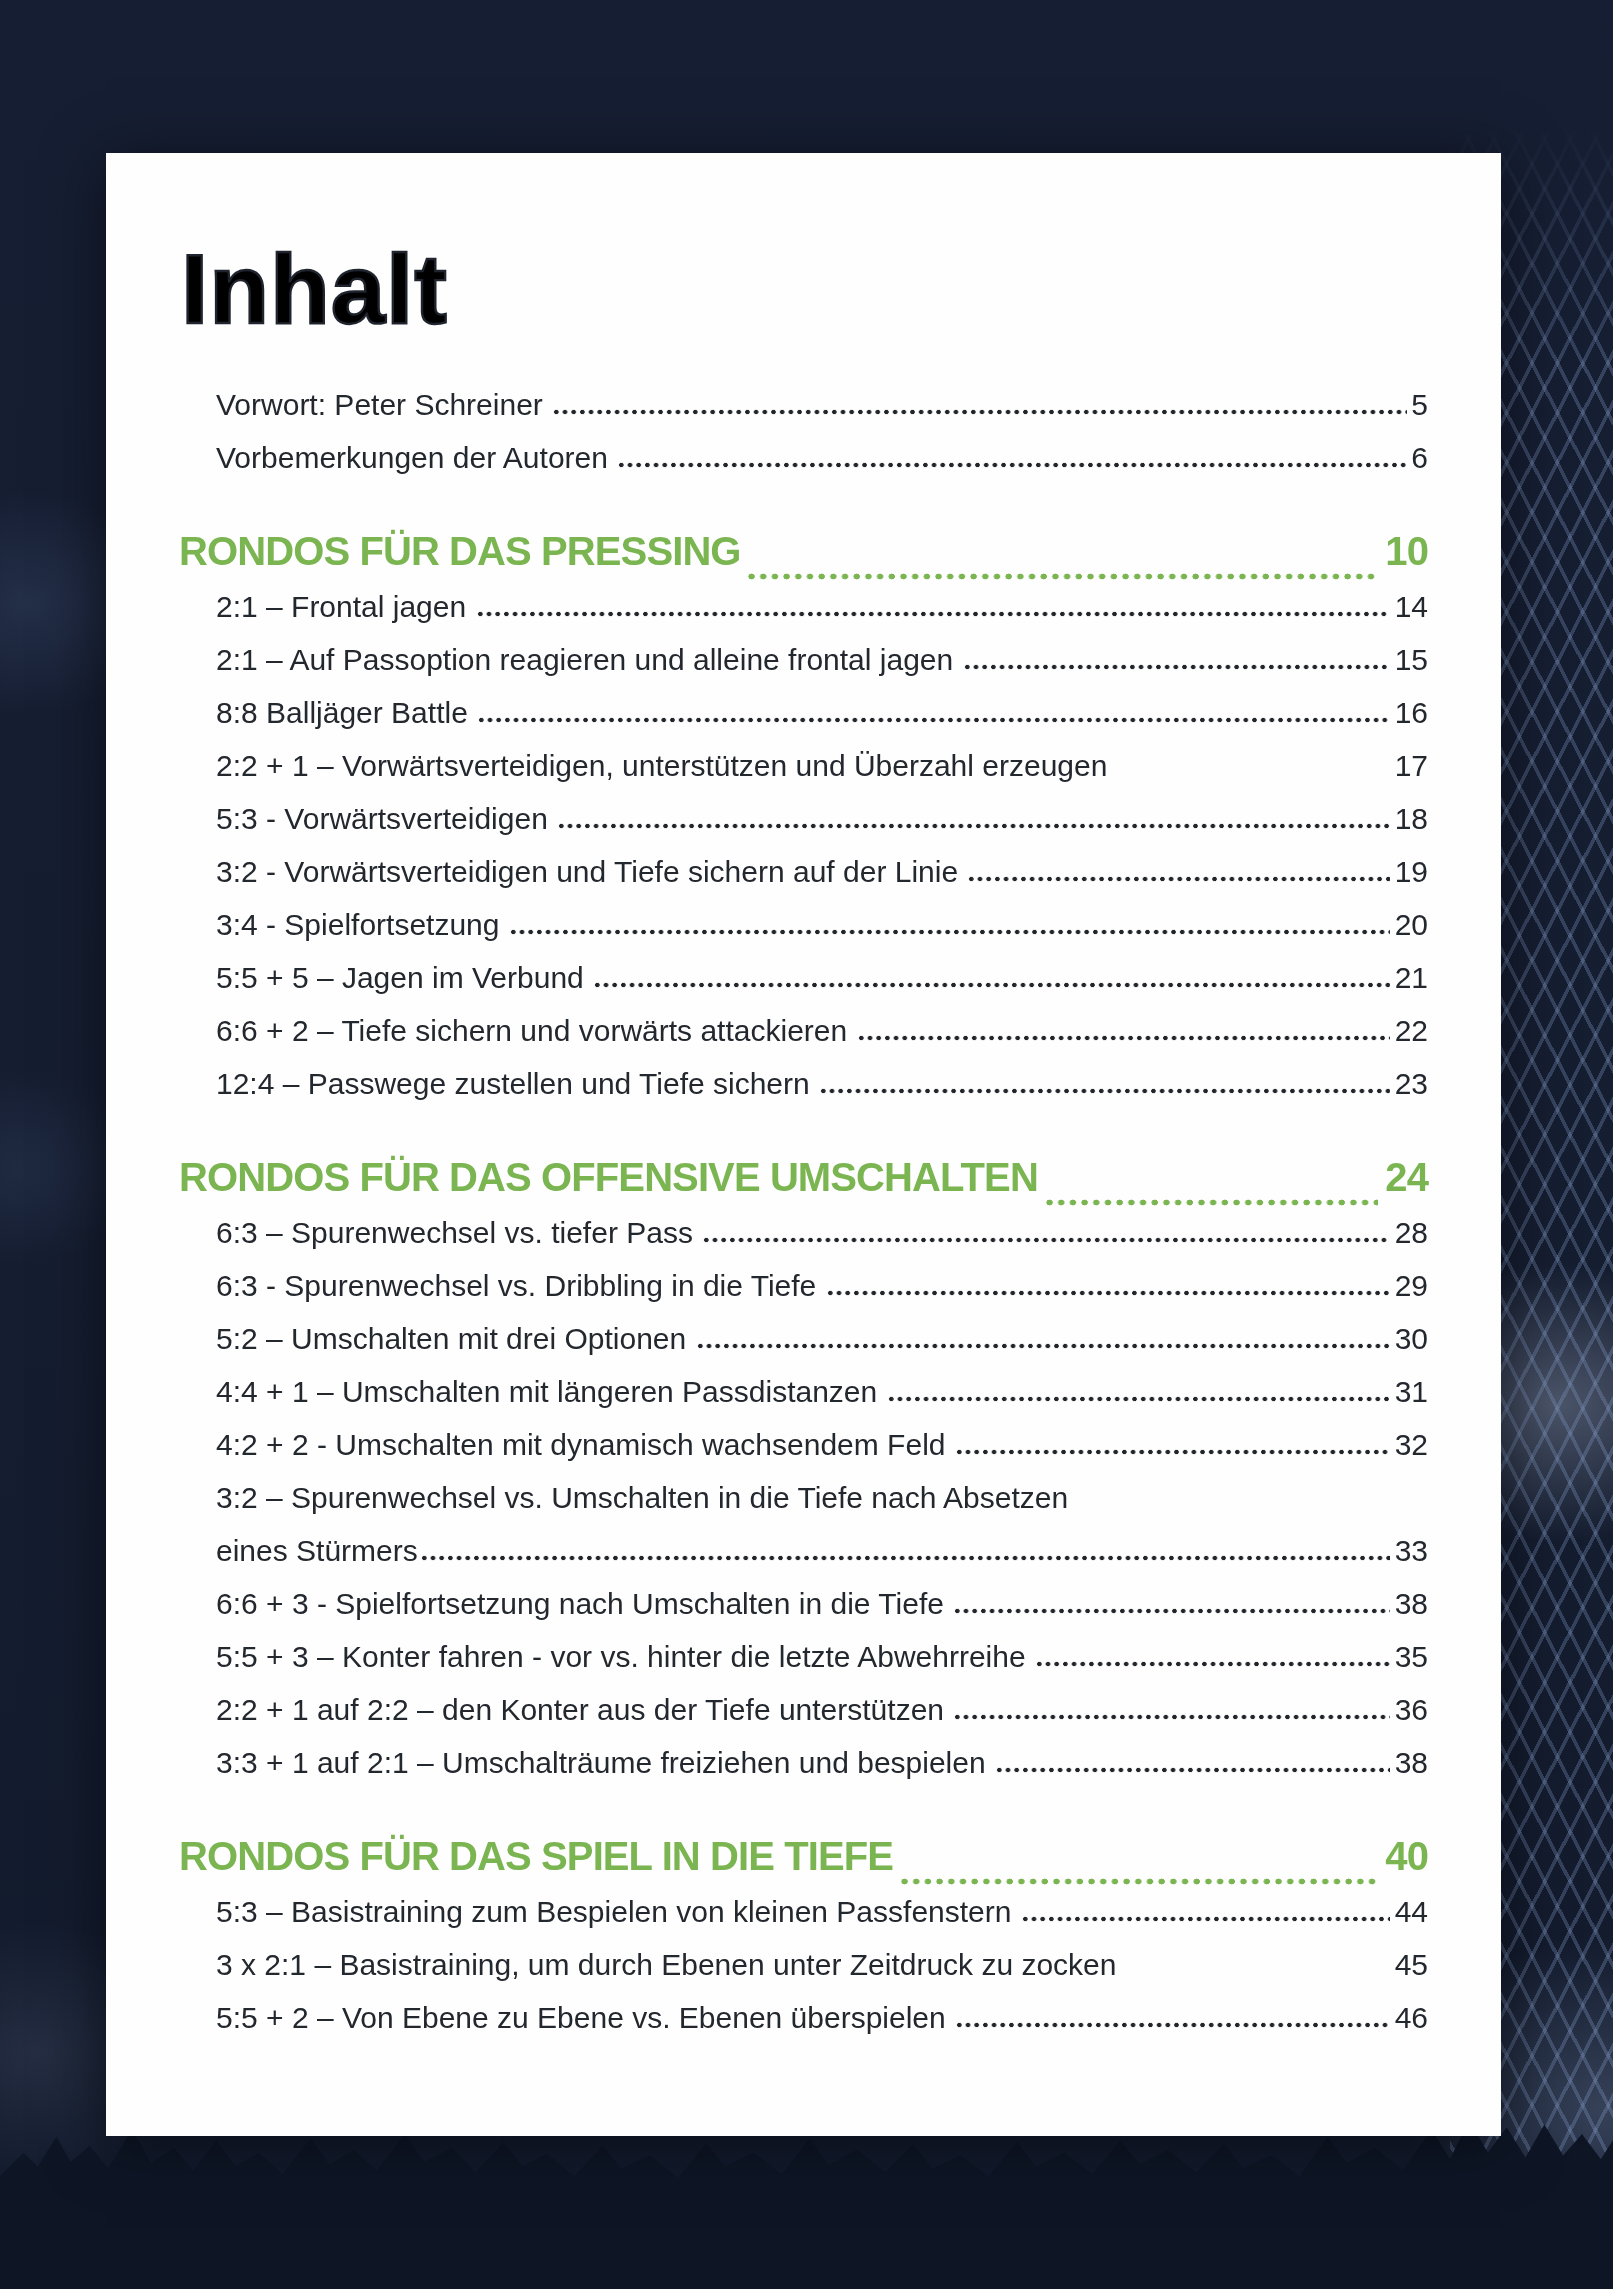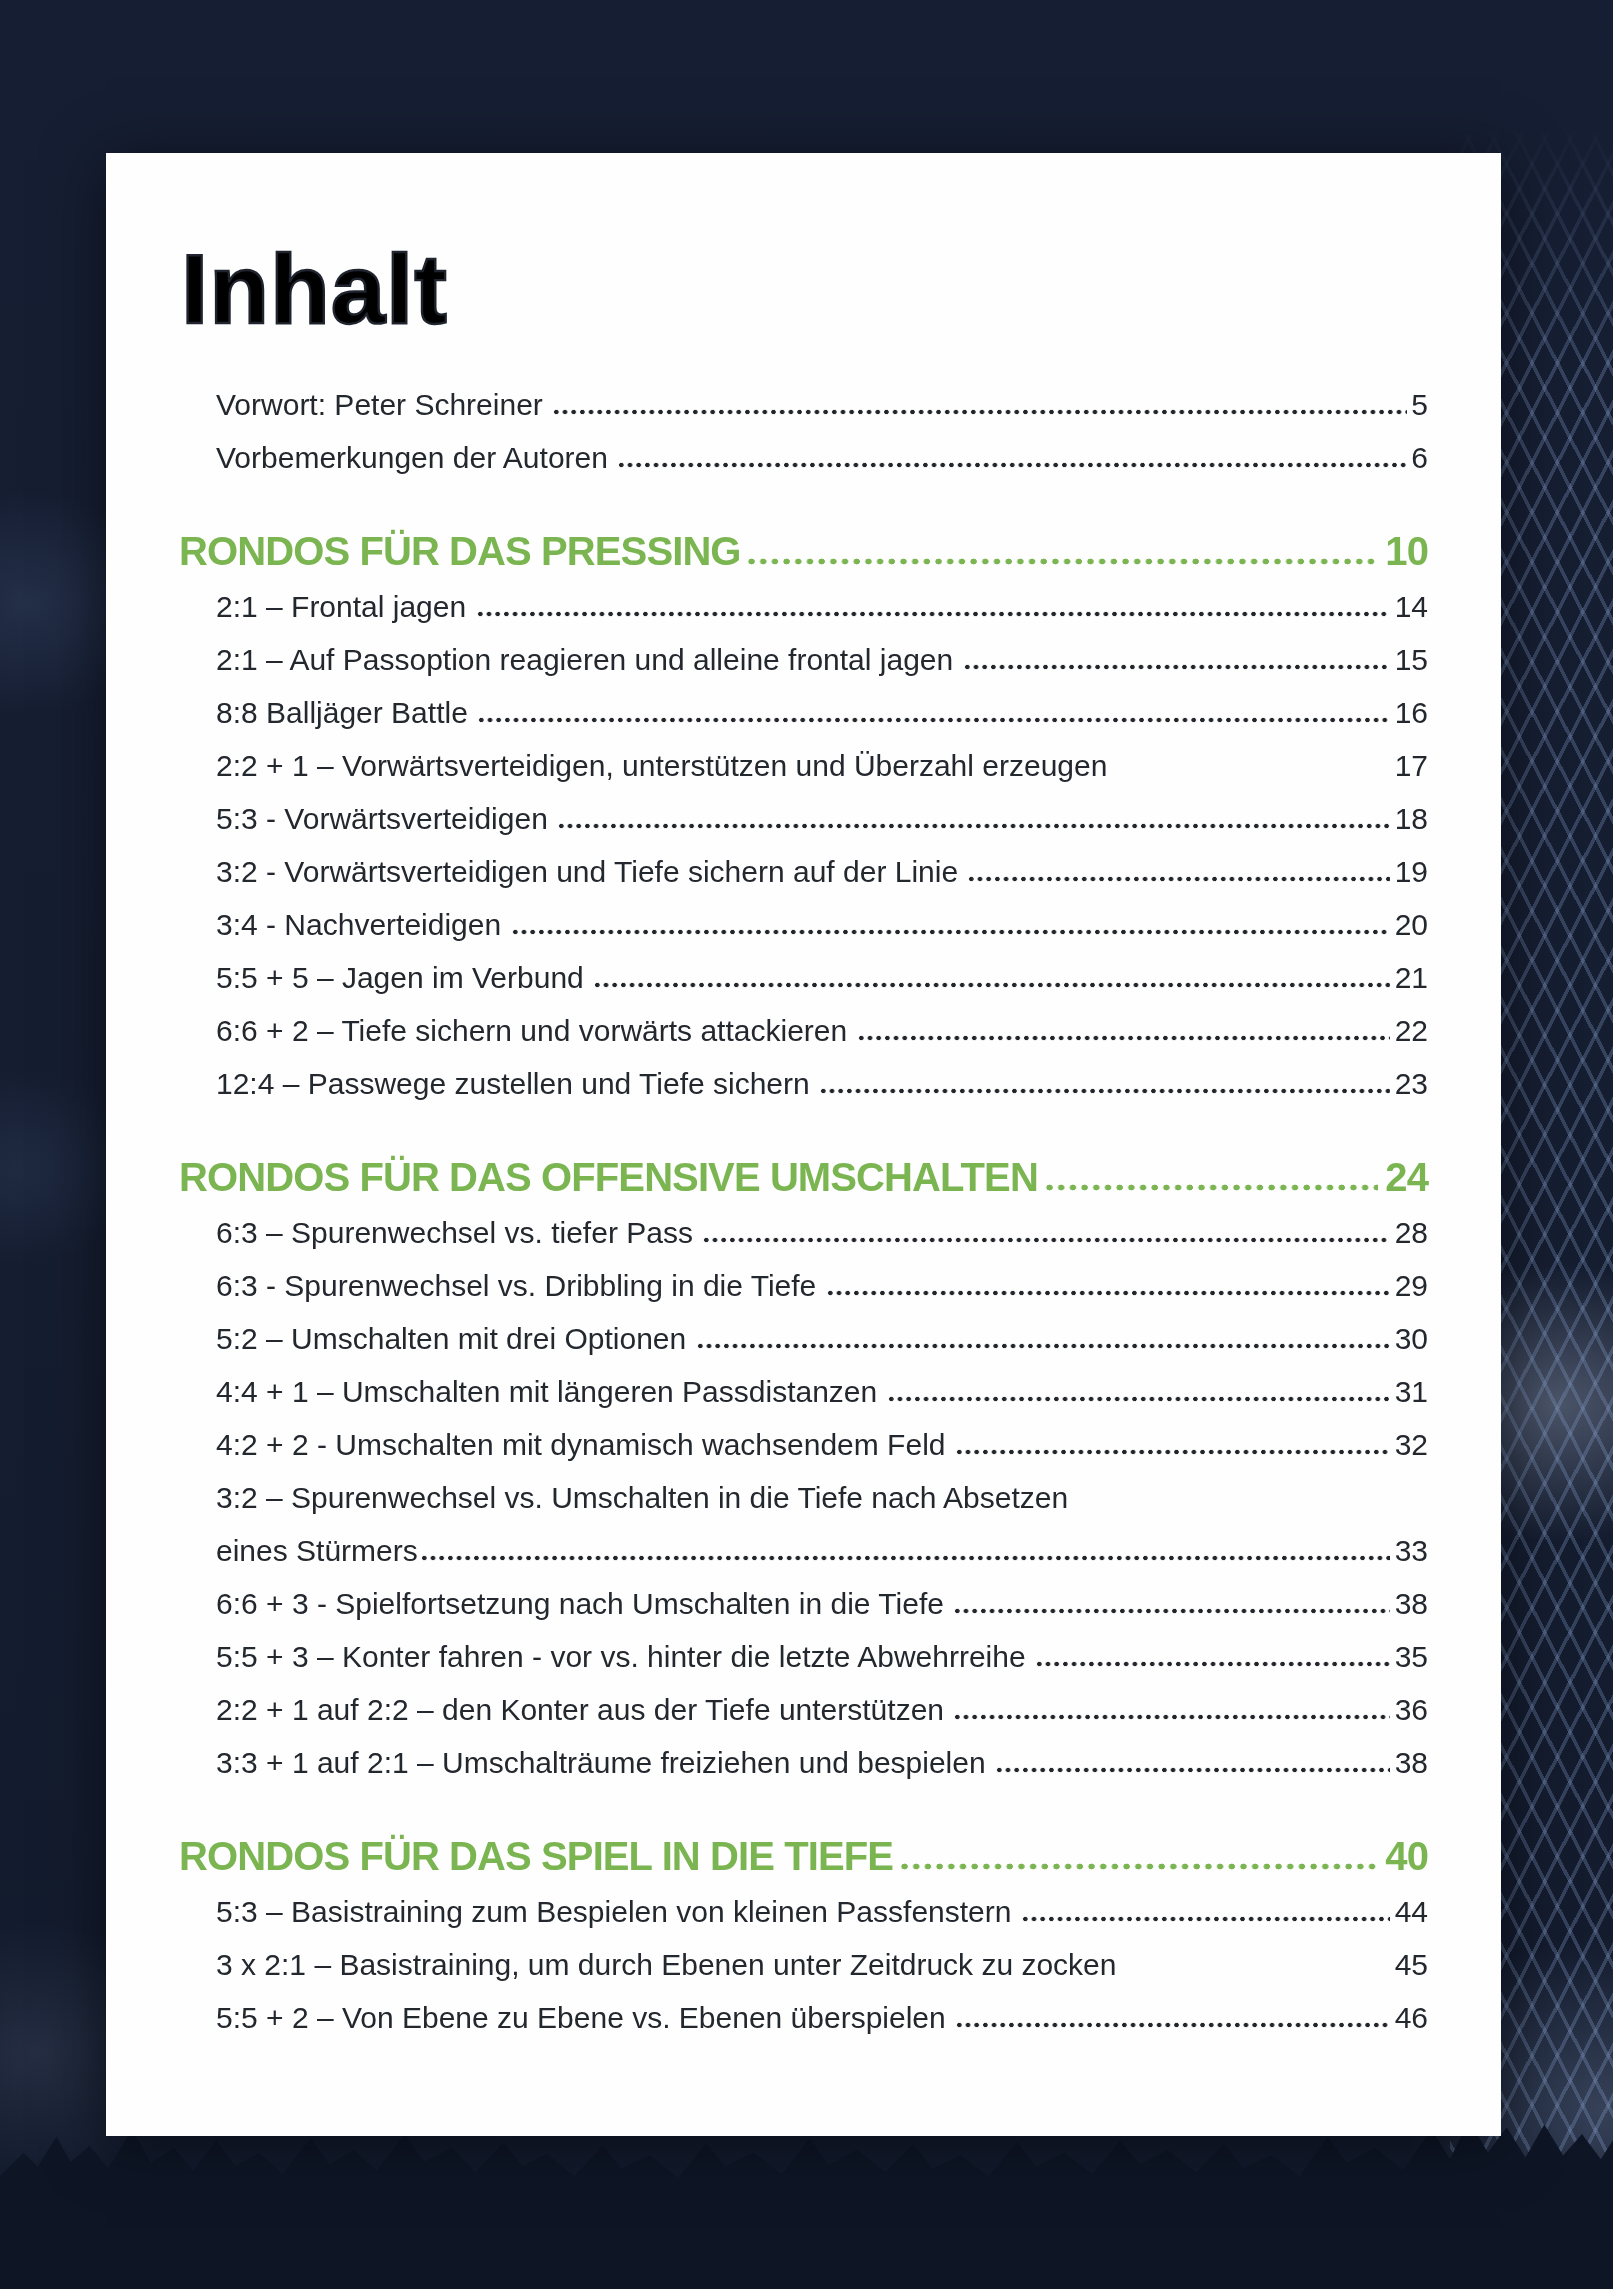--- a/index.html
+++ b/index.html
@@ -53,20 +53,21 @@
     margin:0 4.7px 0 9.4px;
     background-image:radial-gradient(circle at 4.3px 50%, #212529 2px, rgba(0,0,0,0) 2.4px);
     background-size:8.7px 5.6px;background-repeat:repeat-x;background-position:left center;
   }
   .no-dots .leader{background:none;}
   .heading-row{
     margin-top:38px;
     padding-left:73px;
     font-size:40px;line-height:58px;font-weight:bold;letter-spacing:-0.9px;
     color:#7bb551;
+    align-items:flex-end;
   }
   .heading-row .leader{
     height:7.5px;margin:0 7.5px 0 5.6px;
     background-image:radial-gradient(circle at 5.5px 50%, #7bb551 2.9px, rgba(0,0,0,0) 3.4px);
     background-size:11.7px 7.5px;
   }
 </style>
 </head>
 <body>
 
@@ -122,21 +123,21 @@
       <span class="lbl">5:3 - Vorwärtsverteidigen</span>
       <span class="leader"></span>
       <span class="num">18</span>
     </div>
     <div class="row item">
       <span class="lbl">3:2 - Vorwärtsverteidigen und Tiefe sichern auf der Linie</span>
       <span class="leader"></span>
       <span class="num">19</span>
     </div>
     <div class="row item">
-      <span class="lbl">3:4 - Nachverteidigen</span>
+      <span class="lbl">3:4 - Spielfortsetzung</span>
       <span class="leader"></span>
       <span class="num">20</span>
     </div>
     <div class="row item">
       <span class="lbl">5:5 + 5 – Jagen im Verbund</span>
       <span class="leader"></span>
       <span class="num">21</span>
     </div>
     <div class="row item">
       <span class="lbl">6:6 + 2 – Tiefe sichern und vorwärts attackieren</span>

